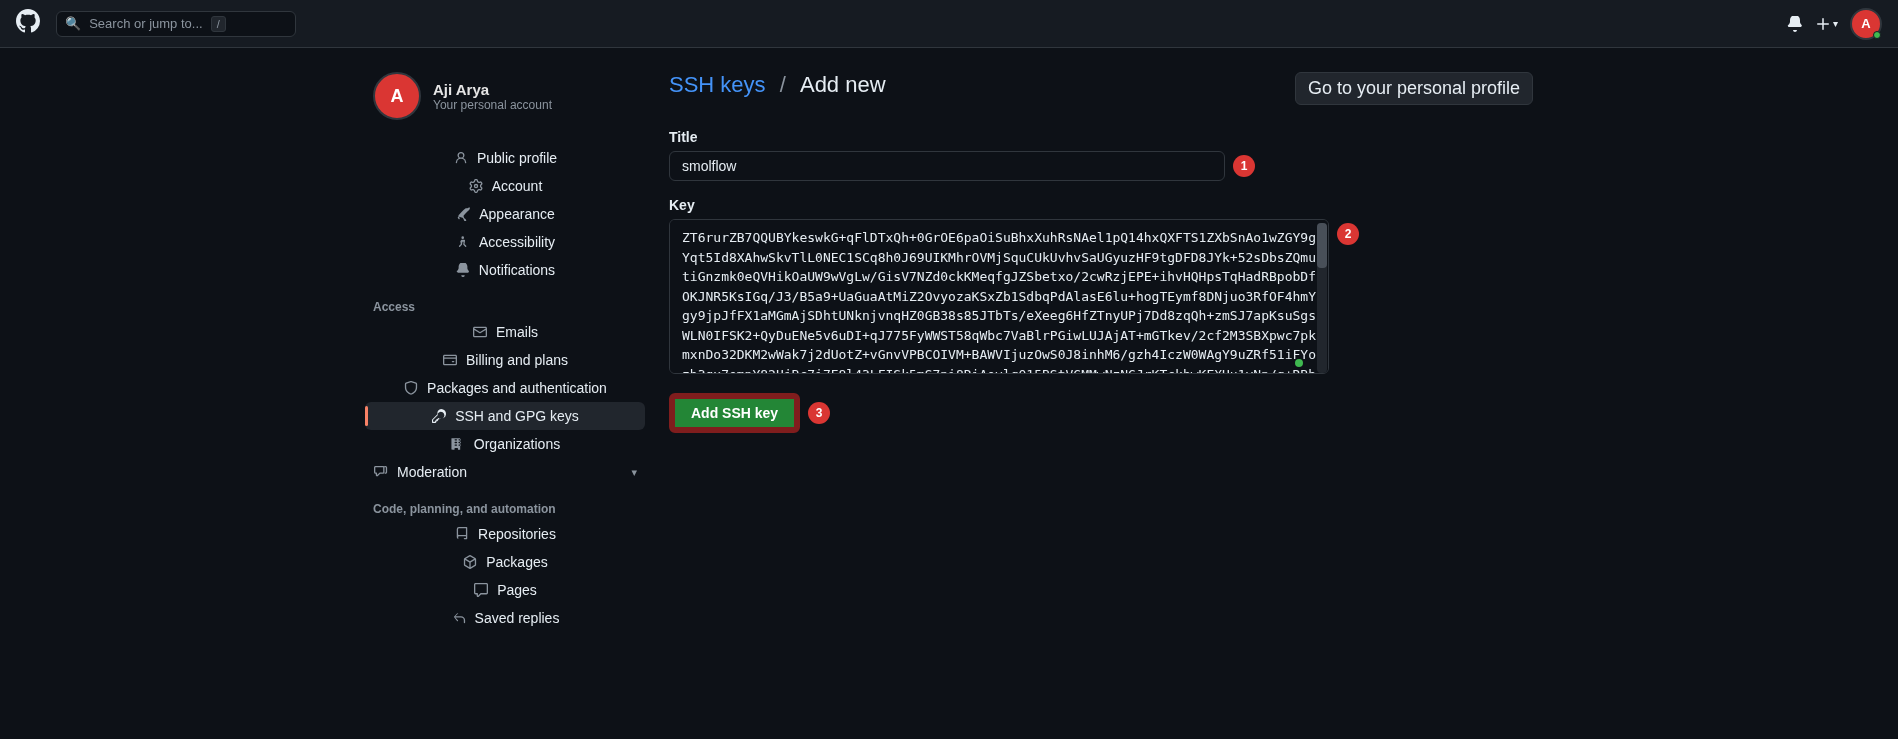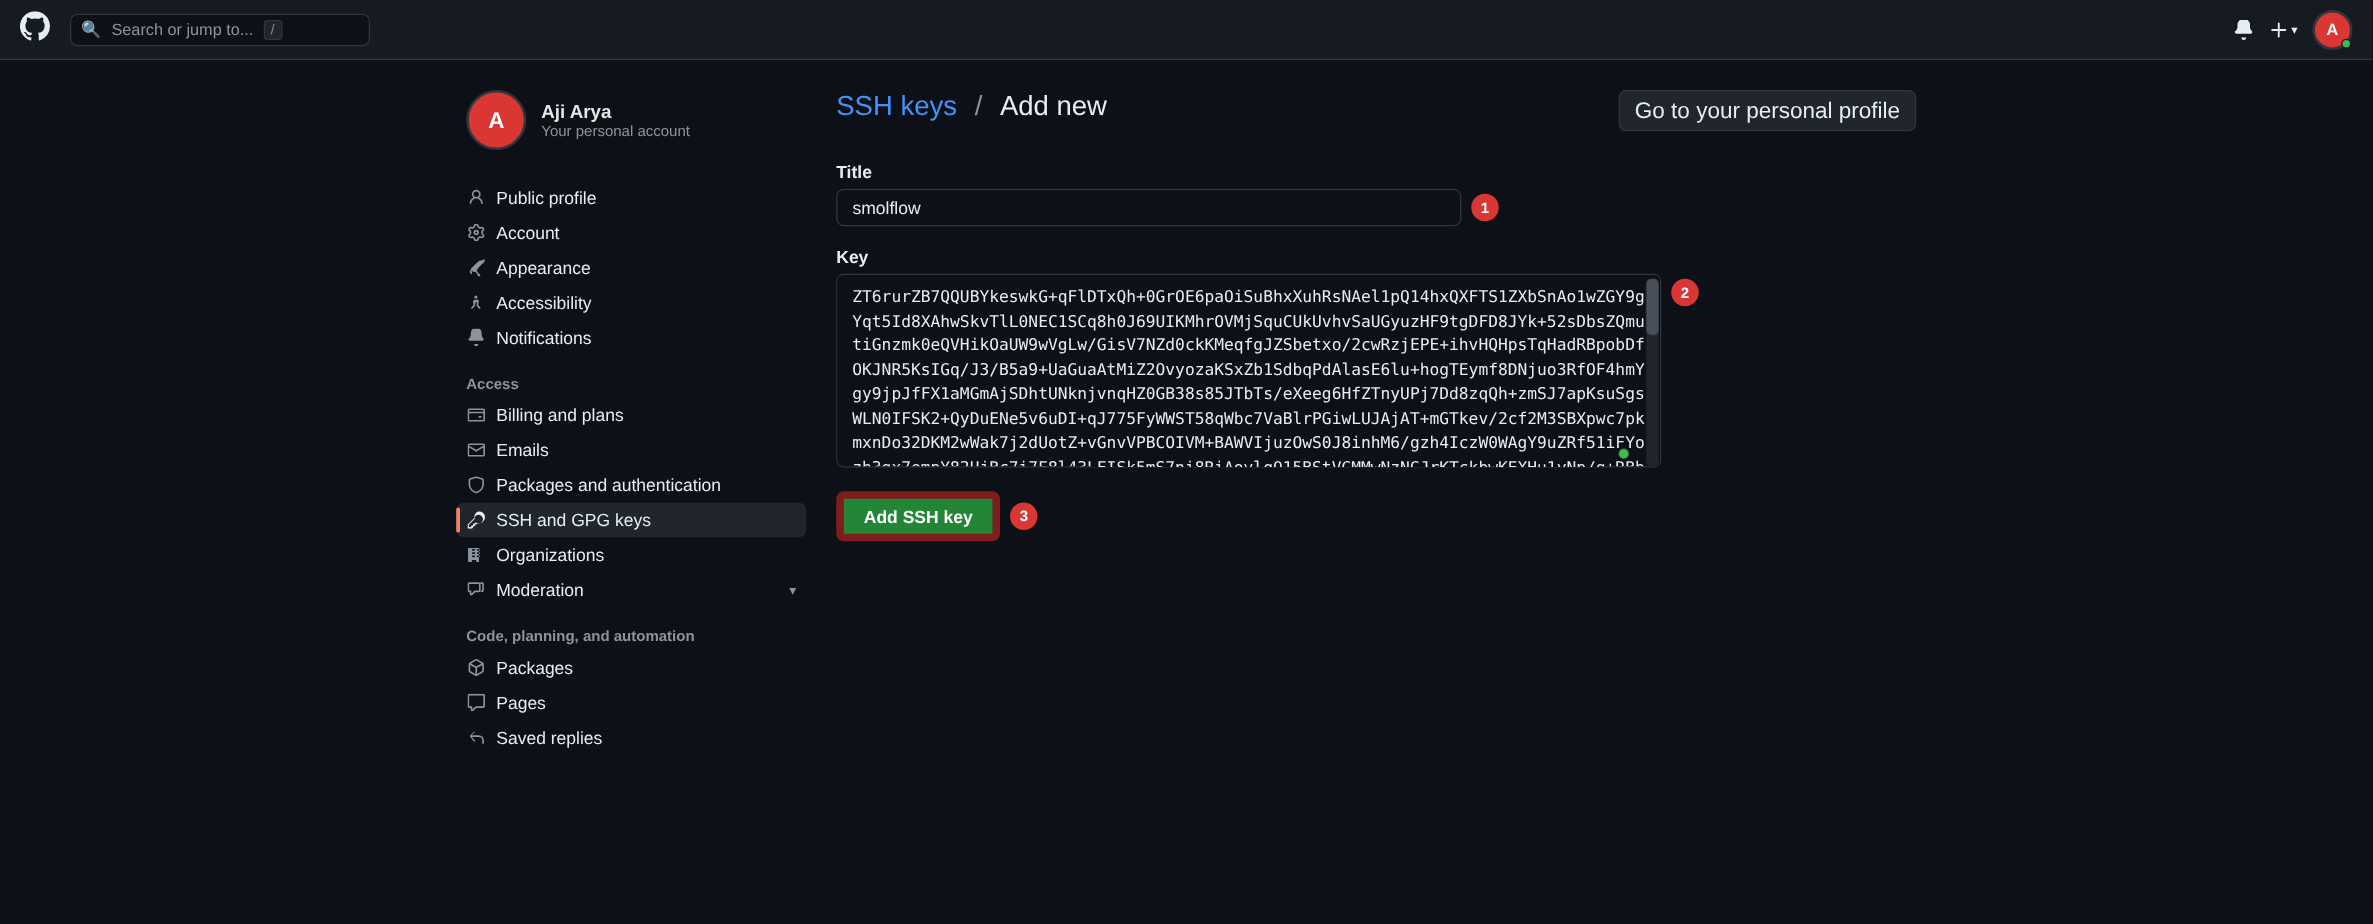--- a/index.html
+++ b/index.html
@@ -164,20 +164,21 @@
       content: '';
       position: absolute;
       left: 0;
       width: 3px;
       height: 20px;
       background: #f78166;
       border-radius: 2px;
     }
     .sidebar-nav-item {
       position: relative;
+      justify-content: center;
     }
     .sidebar-section-label {
       font-size: 12px;
       font-weight: 600;
       color: #8b949e;
       padding: 16px 8px 4px;
       text-transform: none;
     }
     .sidebar-icon {
       font-size: 14px;
@@ -233,21 +234,21 @@
       margin-bottom: 16px;
     }
     .form-label {
       display: block;
       font-weight: 600;
       margin-bottom: 6px;
       color: #e6edf3;
       font-size: 14px;
     }
     .form-input {
-      width: 500px;
+      width: 556px;
       background: #0d1117;
       border: 1px solid #30363d;
       border-radius: 6px;
       color: #e6edf3;
       padding: 6px 12px;
       font-size: 14px;
       outline: none;
     }
 
     .key-textarea-wrapper {
@@ -424,37 +425,37 @@
         <span>Notifications</span>
       </li>
 
       <li>
         <div class="sidebar-section-label">Access</div>
       </li>
 
       <li class="sidebar-nav-item">
         <span class="sidebar-icon">
           <svg width="14" height="14" viewBox="0 0 16 16" fill="#8b949e">
+              <path d="M1.75 2h12.5c.966 0 1.75.784 1.75 1.75v8.5A1.75 1.75 0 0 1 14.25 14H1.75A1.75 1.75 0 0 1 0 12.25v-8.5C0 2.784.784 2 1.75 2ZM1.5 12.251c0 .138.112.25.25.25h12.5a.25.25 0 0 0 .25-.25V5.809L8.38 9.397a.75.75 0 0 1-.76 0L1.5 5.809v6.442Zm13-8.181v-.32a.25.25 0 0 0-.25-.25H1.75a.25.25 0 0 0-.25.25v.32L8 7.88Z"></path>
+            </svg>
+        </span>
+        <span>Emails</span>
+      </li>
+      <li class="sidebar-nav-item">
+        <span class="sidebar-icon">
+          <svg width="14" height="14" viewBox="0 0 16 16" fill="#8b949e">
               <path d="M10.75 9a.75.75 0 0 0 0 1.5h1.5a.75.75 0 0 0 0-1.5h-1.5Z"></path>
               <path d="M0 3.75C0 2.784.784 2 1.75 2h12.5c.966 0 1.75.784 1.75 1.75v8.5A1.75 1.75 0 0 1 14.25 14H1.75A1.75 1.75 0 0 1 0 12.25ZM14.5 6.5h-13v5.75c0 .138.112.25.25.25h12.5a.25.25 0 0 0 .25-.25Zm0-2.75a.25.25 0 0 0-.25-.25H1.75a.25.25 0 0 0-.25.25V5h13Z"></path>
             </svg>
         </span>
         <span>Billing and plans</span>
       </li>
       <li class="sidebar-nav-item">
         <span class="sidebar-icon">
           <svg width="14" height="14" viewBox="0 0 16 16" fill="#8b949e">
-              <path d="M1.75 2h12.5c.966 0 1.75.784 1.75 1.75v8.5A1.75 1.75 0 0 1 14.25 14H1.75A1.75 1.75 0 0 1 0 12.25v-8.5C0 2.784.784 2 1.75 2ZM1.5 12.251c0 .138.112.25.25.25h12.5a.25.25 0 0 0 .25-.25V5.809L8.38 9.397a.75.75 0 0 1-.76 0L1.5 5.809v6.442Zm13-8.181v-.32a.25.25 0 0 0-.25-.25H1.75a.25.25 0 0 0-.25.25v.32L8 7.88Z"></path>
-            </svg>
-        </span>
-        <span>Emails</span>
-      </li>
-      <li class="sidebar-nav-item">
-        <span class="sidebar-icon">
-          <svg width="14" height="14" viewBox="0 0 16 16" fill="#8b949e">
               <path d="M7.467.133a1.748 1.748 0 0 1 1.066 0l5.25 1.68A1.75 1.75 0 0 1 15 3.48V7c0 1.566-.32 3.182-1.303 4.682-.983 1.498-2.585 2.813-5.032 3.855a1.697 1.697 0 0 1-1.33 0c-2.447-1.042-4.049-2.357-5.032-3.855C1.32 10.182 1 8.566 1 7V3.48a1.75 1.75 0 0 1 1.217-1.667Zm.61 1.429a.25.25 0 0 0-.153 0l-5.25 1.68a.25.25 0 0 0-.174.238V7c0 1.358.275 2.666 1.057 3.86.784 1.194 2.121 2.34 4.366 3.297a.196.196 0 0 0 .154 0c2.245-.956 3.582-2.104 4.366-3.298C13.225 9.666 13.5 8.36 13.5 7V3.48a.25.25 0 0 0-.174-.237Z"></path>
             </svg>
         </span>
         <span>Packages and authentication</span>
       </li>
       <li class="sidebar-nav-item active">
         <span class="sidebar-icon">
           <svg width="14" height="14" viewBox="0 0 16 16" fill="#e6edf3">
               <path d="M10.5 0a5.499 5.499 0 1 1-1.288 10.848l-.932.932a.749.749 0 0 1-.53.22H7v.75a.749.749 0 0 1-.22.53l-.5.5a.749.749 0 0 1-.53.22H5v.75a.749.749 0 0 1-.22.53l-.5.5a.749.749 0 0 1-.53.22h-3a.75.75 0 0 1-.75-.75v-2.69c0-.199.079-.39.22-.53l5.965-5.966A5.501 5.501 0 0 1 10.5 0Zm-4 5.5c-.001.463.083.921.245 1.35l-5.369 5.368-.126.126V14.5h1.94l.31-.31V13h.75a.75.75 0 0 0 .53-.22l.31-.31V11.5h.75a.75.75 0 0 0 .53-.22l.94-.94.126-.126a4 4 0 1 0-.936-4.714Z"></path>
             </svg>
@@ -476,20 +477,28 @@
             </svg>
         </span>
         <span>Moderation</span>
         <span class="sidebar-chevron">▾</span>
       </li>
 
       <li>
         <div class="sidebar-section-label">Code, planning, and automation</div>
       </li>
 
+      <li class="sidebar-nav-item">
+        <span class="sidebar-icon">
+          <svg width="14" height="14" viewBox="0 0 16 16" fill="#8b949e">
+              <path d="M2 2.5A2.5 2.5 0 0 1 4.5 0h8.75a.75.75 0 0 1 .75.75v12.5a.75.75 0 0 1-.75.75h-2.5a.75.75 0 0 1 0-1.5h1.75v-2h-8a1 1 0 0 0-.714 1.7.75.75 0 1 1-1.072 1.05A2.495 2.495 0 0 1 2 11.5Zm10.5-1h-8a1 1 0 0 0-1 1v6.708A2.486 2.486 0 0 1 4.5 9h8Z"></path>
+            </svg>
+        </span>
+        <span>Repositories</span>
+      </li>
       <li class="sidebar-nav-item">
         <span class="sidebar-icon">
           <svg width="14" height="14" viewBox="0 0 16 16" fill="#8b949e">
               <path d="m8.878.392 5.25 3.045c.54.314.872.89.872 1.514v6.098a1.75 1.75 0 0 1-.872 1.514l-5.25 3.045a1.75 1.75 0 0 1-1.756 0l-5.25-3.045A1.75 1.75 0 0 1 1 11.049V4.951c0-.624.332-1.201.872-1.514L7.122.392a1.75 1.75 0 0 1 1.756 0ZM7.875 1.69l-4.63 2.685L8 7.133l4.755-2.758-4.63-2.685a.248.248 0 0 0-.25 0ZM2.5 5.677v5.372c0 .09.047.171.125.216l4.625 2.683V8.432Zm6.25 8.271 4.625-2.683a.248.248 0 0 0 .125-.216V5.677L8.75 8.432Z"></path>
             </svg>
         </span>
         <span>Packages</span>
       </li>
       <li class="sidebar-nav-item">
         <span class="sidebar-icon">

